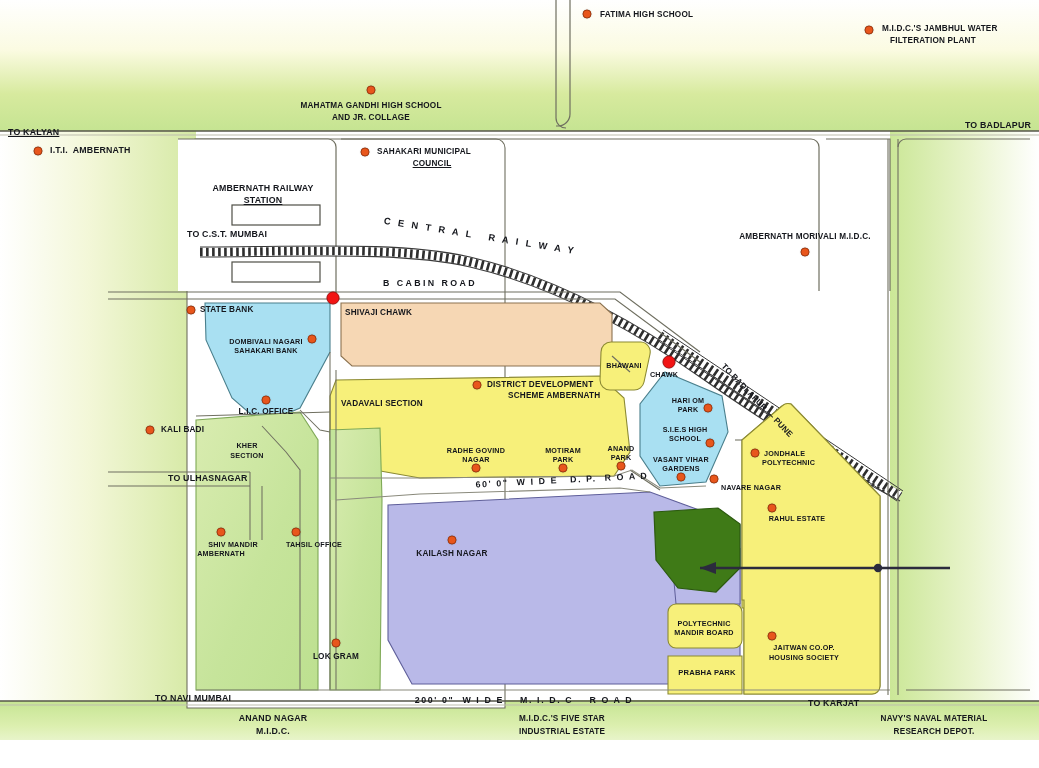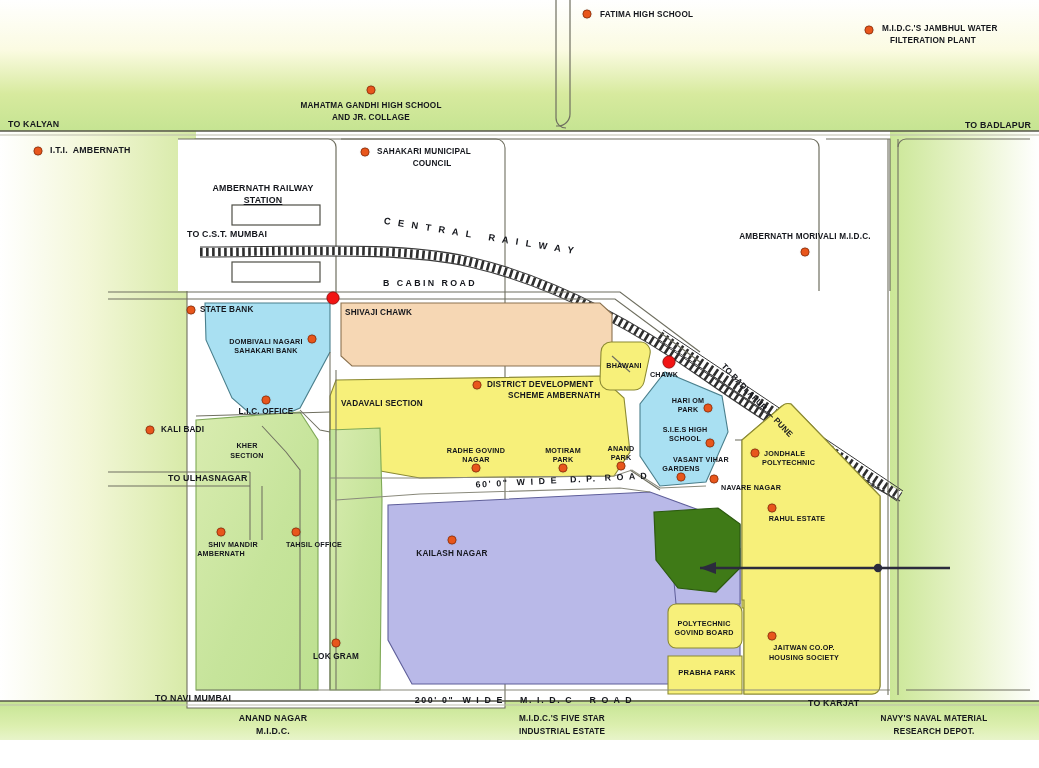--- a/index.html
+++ b/index.html
@@ -237,21 +237,21 @@
       <polygon points="700,568 716,562 716,574" fill="#2b2b3d"></polygon>
       <circle cx="878" cy="568" r="4.2" fill="#2b2b3d"></circle>
     </g>
 
   </svg>
 
   <div class="lbl c s85" style="left:263px;top:184px;">AMBERNATH RAILWAY</div>
   <div class="lbl c s85 under" style="left:263px;top:196px;">STATION</div>
   <div class="lbl c s9 sp" style="left:480px;top:231px;transform:translateX(-50%) rotate(9deg);">C E N T R A L   R A I L W A Y</div>
 
-  <div class="lbl l s85" style="left:8px;top:120px;">TO KALYAN</div>
+  <div class="lbl l s85" style="left:8px;top:128px;text-decoration:underline;">TO KALYAN</div>
   <div class="lbl r s85" style="left:1031px;top:121px;">TO BADLAPUR</div>
   <div class="lbl l s85" style="left:187px;top:230px;">TO C.S.T. MUMBAI</div>
   <div class="lbl l s85" style="left:168px;top:474px;">TO ULHASNAGAR</div>
   <div class="lbl l s85" style="left:155px;top:694px;">TO NAVI MUMBAI</div>
   <div class="lbl l s85" style="left:808px;top:699px;">TO KARJAT</div>
   <div class="lbl c s8" style="left:757px;top:396px;transform:translateX(-50%) rotate(46deg);">TO BADLAPUR — PUNE</div>
 
   <div class="lbl c s85 sp" style="left:430px;top:279px;">B CABIN ROAD</div>
   <div class="lbl c s85 sp2" style="left:562px;top:476px;transform:translateX(-50%) rotate(-3deg);">60' 0"  W I D E   D. P.  R O A D</div>
   <div class="lbl c s85 sp2" style="left:524px;top:696px;">200' 0"  W I D E    M. I. D. C    R O A D</div>
@@ -265,21 +265,21 @@
 
   <div class="dot" style="left:371px;top:90px;"></div>
   <div class="lbl c s8" style="left:371px;top:101px;">MAHATMA GANDHI HIGH SCHOOL</div>
   <div class="lbl c s8" style="left:371px;top:113px;">AND JR. COLLAGE</div>
 
   <div class="dot" style="left:38px;top:151px;"></div>
   <div class="lbl l s85" style="left:50px;top:146px;">I.T.I.  AMBERNATH</div>
 
   <div class="dot" style="left:365px;top:152px;"></div>
   <div class="lbl l s8" style="left:377px;top:147px;">SAHAKARI MUNICIPAL</div>
-  <div class="lbl c s8" style="left:432px;top:159px;">COUNCIL</div>
+  <div class="lbl c s8" style="left:432px;top:159px;text-decoration:underline;">COUNCIL</div>
 
   <div class="dot" style="left:805px;top:252px;"></div>
   <div class="lbl c s8" style="left:805px;top:232px;">AMBERNATH MORIVALI M.I.D.C.</div>
 
   <div class="lbl c s85" style="left:273px;top:714px;">ANAND NAGAR</div>
   <div class="lbl c s85" style="left:273px;top:727px;">M.I.D.C.</div>
 
   <div class="lbl c s8" style="left:562px;top:714px;">M.I.D.C.'S FIVE STAR</div>
   <div class="lbl c s8" style="left:562px;top:727px;">INDUSTRIAL ESTATE</div>
 
@@ -329,21 +329,21 @@
 
   <div class="dot" style="left:708px;top:408px;"></div>
   <div class="lbl c s7" style="left:688px;top:397px;">HARI OM</div>
   <div class="lbl c s7" style="left:688px;top:406px;">PARK</div>
 
   <div class="dot" style="left:710px;top:443px;"></div>
   <div class="lbl c s7" style="left:685px;top:426px;">S.I.E.S HIGH</div>
   <div class="lbl c s7" style="left:685px;top:435px;">SCHOOL</div>
 
   <div class="dot" style="left:681px;top:477px;"></div>
-  <div class="lbl c s7" style="left:681px;top:456px;margin-left:20px;">VASANT VIHAR</div>
+  <div class="lbl c s7" style="left:681px;top:456px;">VASANT VIHAR</div>
   <div class="lbl c s7" style="left:681px;top:465px;">GARDENS</div>
 
   <div class="dot" style="left:755px;top:453px;"></div>
   <div class="lbl l s7" style="left:764px;top:450px;">JONDHALE</div>
   <div class="lbl l s7" style="left:762px;top:459px;">POLYTECHNIC</div>
 
   <div class="dot" style="left:714px;top:479px;"></div>
   <div class="lbl l s7" style="left:721px;top:484px;">NAVARE NAGAR</div>
 
   <div class="dot" style="left:772px;top:508px;"></div>
@@ -356,21 +356,21 @@
   <div class="lbl c s7" style="left:221px;top:541px;padding-left:24px;">SHIV MANDIR</div>
   <div class="lbl c s7" style="left:221px;top:550px;">AMBERNATH</div>
 
   <div class="dot" style="left:296px;top:532px;"></div>
   <div class="lbl c s7" style="left:314px;top:541px;">TAHSIL OFFICE</div>
 
   <div class="dot" style="left:336px;top:643px;"></div>
   <div class="lbl c s8" style="left:336px;top:652px;">LOK GRAM</div>
 
   <div class="lbl c s7" style="left:704px;top:620px;">POLYTECHNIC</div>
-  <div class="lbl c s7" style="left:704px;top:629px;">GOVIND BOARD</div>
+  <div class="lbl c s7" style="left:704px;top:629px;">MANDIR BOARD</div>
 
   <div class="lbl c s75" style="left:707px;top:669px;">PRABHA PARK</div>
 
   <div class="dot" style="left:772px;top:636px;"></div>
   <div class="lbl c s7" style="left:804px;top:644px;">JAITWAN CO.OP.</div>
   <div class="lbl c s7" style="left:804px;top:654px;">HOUSING SOCIETY</div>
 
 </div>
 
 </body></html>

